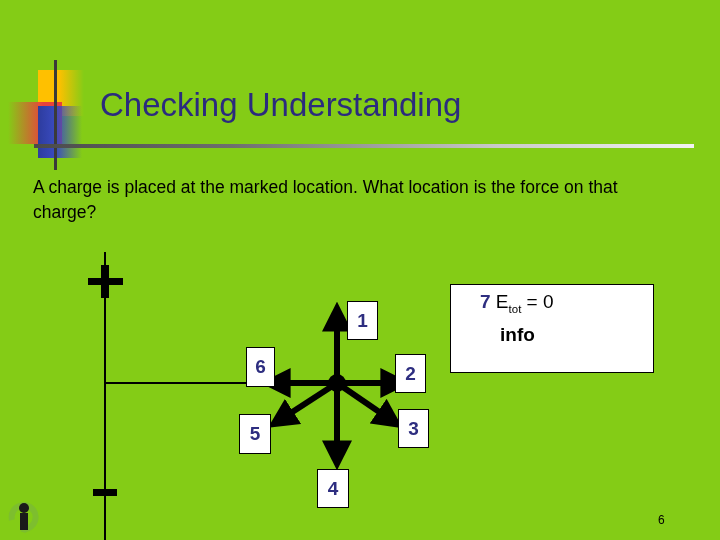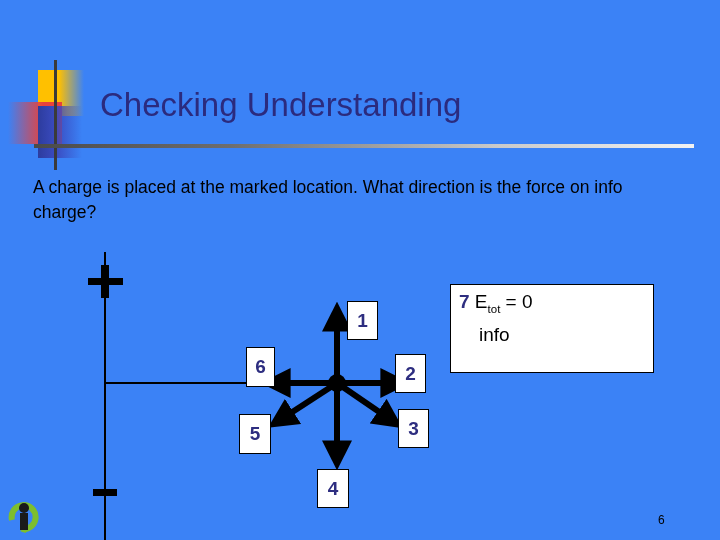--- a/index.html
+++ b/index.html
@@ -4,21 +4,21 @@
 <style>
   html, body {
     margin: 0;
     padding: 0;
     background: #ffffff;
   }
   #slide {
     position: relative;
     width: 720px;
     height: 540px;
-    background: #3b82f6;
+    background: #84cc16;
     overflow: hidden;
     font-family: "Liberation Sans", sans-serif;
   }
 
   
   #deco { position: absolute; left: 0; top: 58px; width: 130px; height: 112px; }
   .sq { position: absolute; }
   .sq-yellow {
     left: 38px; top: 12px; width: 46px; height: 46px;
     background: linear-gradient(90deg, #FFC000 0%, #FFC000 45%, rgba(255,192,0,0) 100%);
@@ -99,22 +99,22 @@
     position: absolute; left: 450px; top: 284px; width: 204px; height: 89px;
     border: 1px solid #000000;
     background: #ffffff;
     box-sizing: border-box;
     padding: 4px 0 0 8px;
     font-size: 19px;
     color: #000000;
     line-height: 25px;
   }
   .ans-num { color: #2E2E80; font-weight: bold; }
-  .ans-line { white-space: nowrap; }
-  #ans-indent { padding-left: 20px; }
+  .ans-line { white-space: nowrap; margin-left: 21px; }
+  #ans-indent { padding-left: 20px; font-weight: bold; }
   sub { font-size: 11.5px; }
 
   
   #logo { position: absolute; left: 6px; top: 498px; width: 36px; height: 36px; }
   #pagenum {
     position: absolute; left: 658px; top: 513px;
     font-size: 12px; color: #000000;
   }
 </style>
 </head>
@@ -126,21 +126,21 @@
     <div class="sq sq-yellow"></div>
     <div class="sq sq-red"></div>
     <div class="sq sq-blue"></div>
     <div class="rule-v"></div>
     <div class="rule-h-short"></div>
   </div>
 
   <div id="title">Checking Understanding</div>
   <div id="title-rule"></div>
 
-  <div id="question">A charge is placed at the marked location.  What direction is the force on info charge?</div>
+  <div id="question">A charge is placed at the marked location.  What location is the force on that charge?</div>
 
   <div id="plate-line"></div>
   <div id="plus-h"></div>
   <div id="plus-v"></div>
   <div id="minus-h"></div>
   <div id="field-line"></div>
 
   <svg id="arrows" viewBox="0 0 720 540" width="720" height="540">
     <defs>
       <marker id="ah" markerWidth="5" markerHeight="5" refX="2.6" refY="2.5" orient="auto" markerUnits="strokeWidth">

